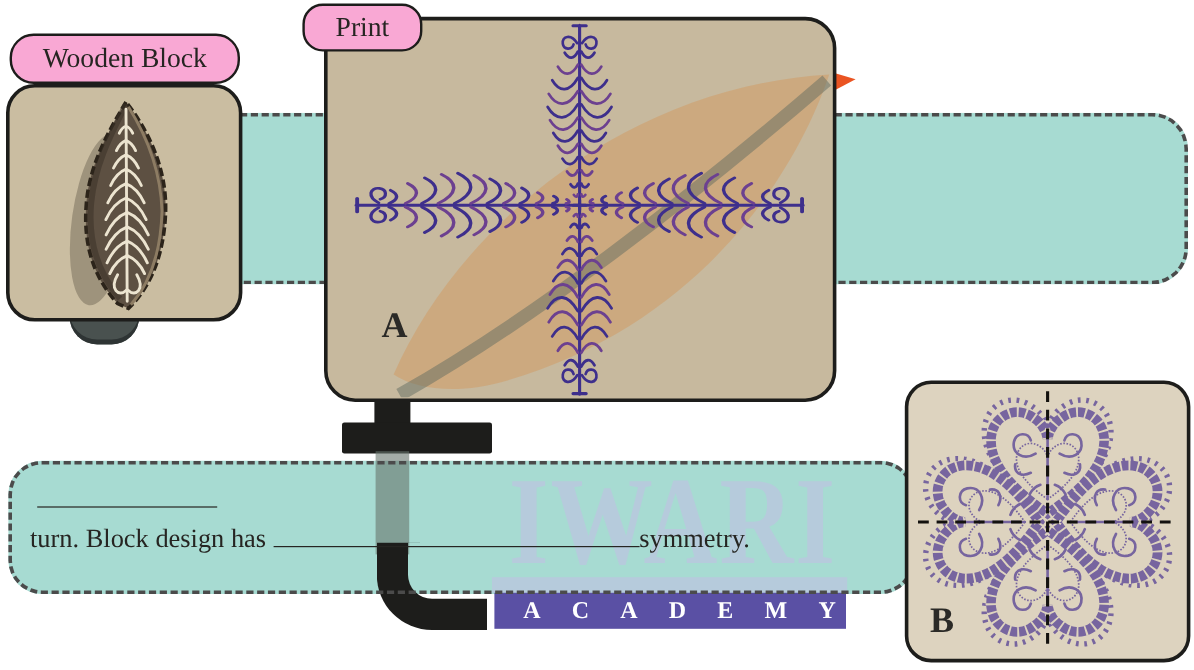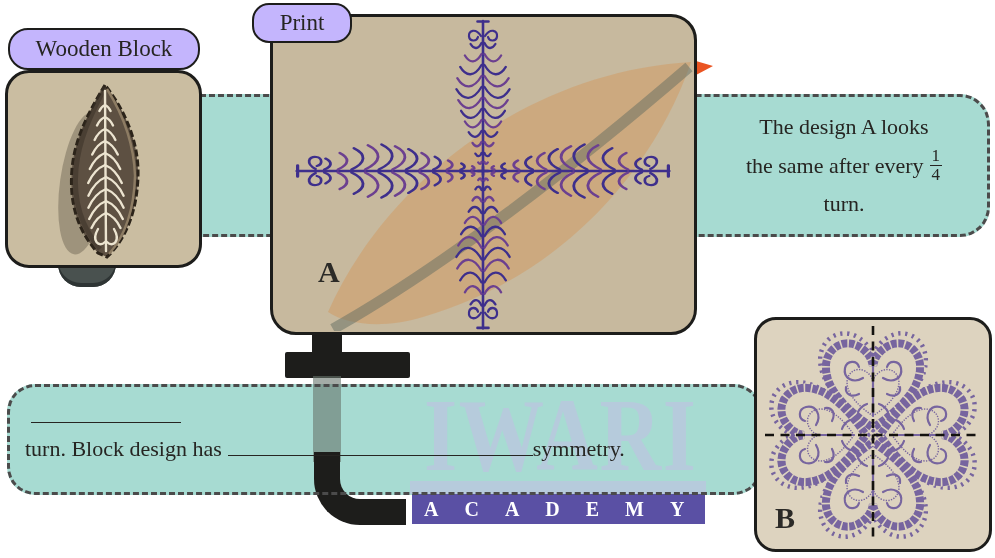--- a/index.html
+++ b/index.html
@@ -9,21 +9,21 @@
 
   
   .band{position:absolute;background:#a7dbd2;}
   .band-top{left:196px;top:94px;width:794px;height:143px;
             border:3px dashed #4b4b4b;border-radius:4px 30px 30px 4px;z-index:1;}
   .band-bottom-fill{left:7px;top:384px;width:755px;height:111px;border-radius:28px;z-index:1;}
   .band-bottom-border{position:absolute;left:7px;top:384px;width:755px;height:111px;
             border:3px dashed #4b4b4b;border-radius:28px;background:transparent;z-index:4;pointer-events:none;}
 
   
-  .pill{position:absolute;background:#c4b5fd;border:2.6px solid #1d1d1b;border-radius:20px;
+  .pill{position:absolute;background:#f9a8d4;border:2.6px solid #1d1d1b;border-radius:20px;
         display:flex;align-items:center;justify-content:center;font-size:23px;z-index:7;}
   .pill-wooden{left:8px;top:28px;width:192px;height:42px;text-align:center;}
   .pill-print{left:252px;top:3px;width:100px;height:40px;border-radius:17px;}
 
   
   .panel{position:absolute;border:3px solid #1d1d1b;border-radius:24px;}
   .panel-wood{left:5px;top:70px;width:197px;height:198px;background:#cabda1;z-index:3;overflow:hidden;}
   .panel-print{left:270px;top:14px;width:427px;height:321px;background:#c7b99e;
                border-width:3.5px;border-radius:26px;z-index:3;overflow:hidden;}
   .panel-b{left:754px;top:317px;width:238px;height:235px;background:#ddd3bf;
@@ -58,42 +58,31 @@
   .blank{display:inline-block;border-bottom:1.6px solid #262522;height:20px;vertical-align:baseline;}
   .blank1{width:150px;margin-left:6px;}
   .blank2{width:305px;margin-left:6px;}
 
   
   .wm-iwari{position:absolute;left:424px;top:391px;font-weight:bold;font-size:104px;line-height:88px;
             letter-spacing:2px;color:#b6cbdc;transform:scaleX(0.82);transform-origin:left top;z-index:2;}
   .wm-strip{position:absolute;left:410px;top:481px;width:296px;height:13px;background:#b6cbdc;z-index:2;}
   .wm-academy{position:absolute;left:412px;top:494px;width:293px;height:30px;background:#5a50a4;
               color:#ffffff;font-weight:bold;font-size:20px;letter-spacing:26px;
-              line-height:30px;padding-left:12px;white-space:nowrap;overflow:hidden;z-index:3;}
+              line-height:30px;padding-left:24px;white-space:nowrap;overflow:hidden;z-index:3;}
 
   svg{display:block;}
 </style>
 </head>
 <body>
 
 <div class="stage">
 
   <div class="band band-top"></div>
 
-  <div class="callout-a">
-    <div>The design A looks</div>
-    <div class="mid">
-      <span>the same after every</span>
-      <span class="frac">
-        <span class="num">1</span>
-        <span class="den">4</span>
-      </span>
-    </div>
-    <div>turn.</div>
-  </div>
 
   <div class="band band-bottom-fill"></div>
   <div class="wm-iwari">IWARI</div>
   <div class="wm-strip"></div>
   <div class="stem-gray"></div>
   <div class="hook-black"></div>
   <div class="wm-academy">ACADEMY</div>
   <div class="band-bottom-border"></div>
 
   <div class="callout-b">

